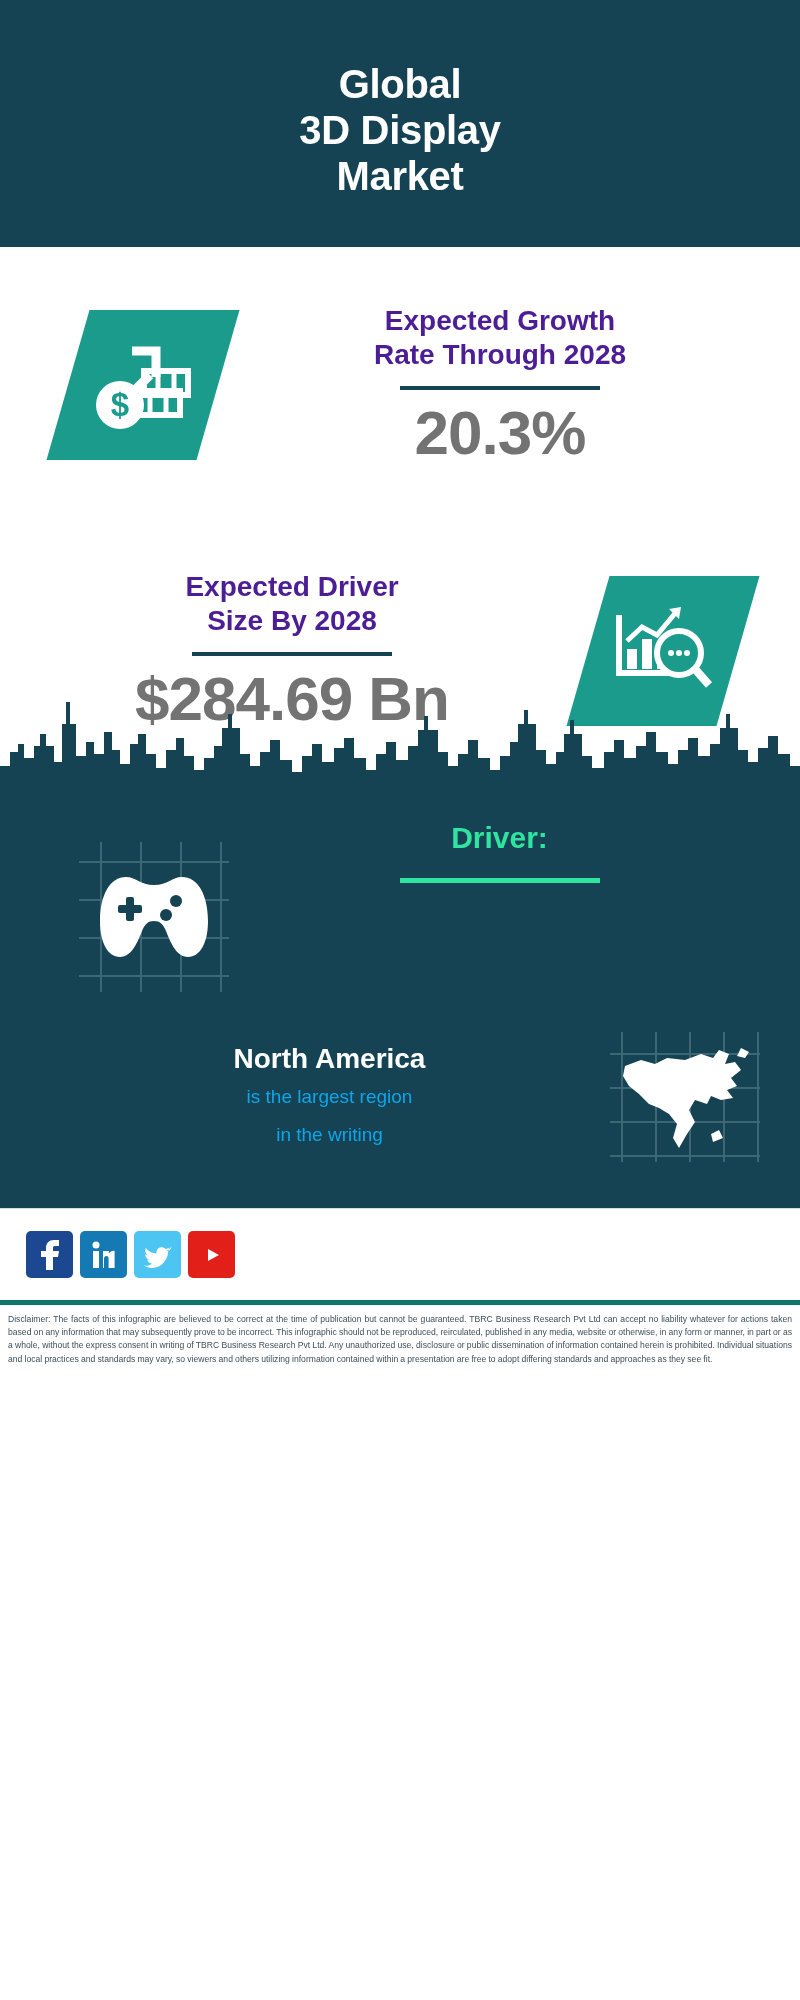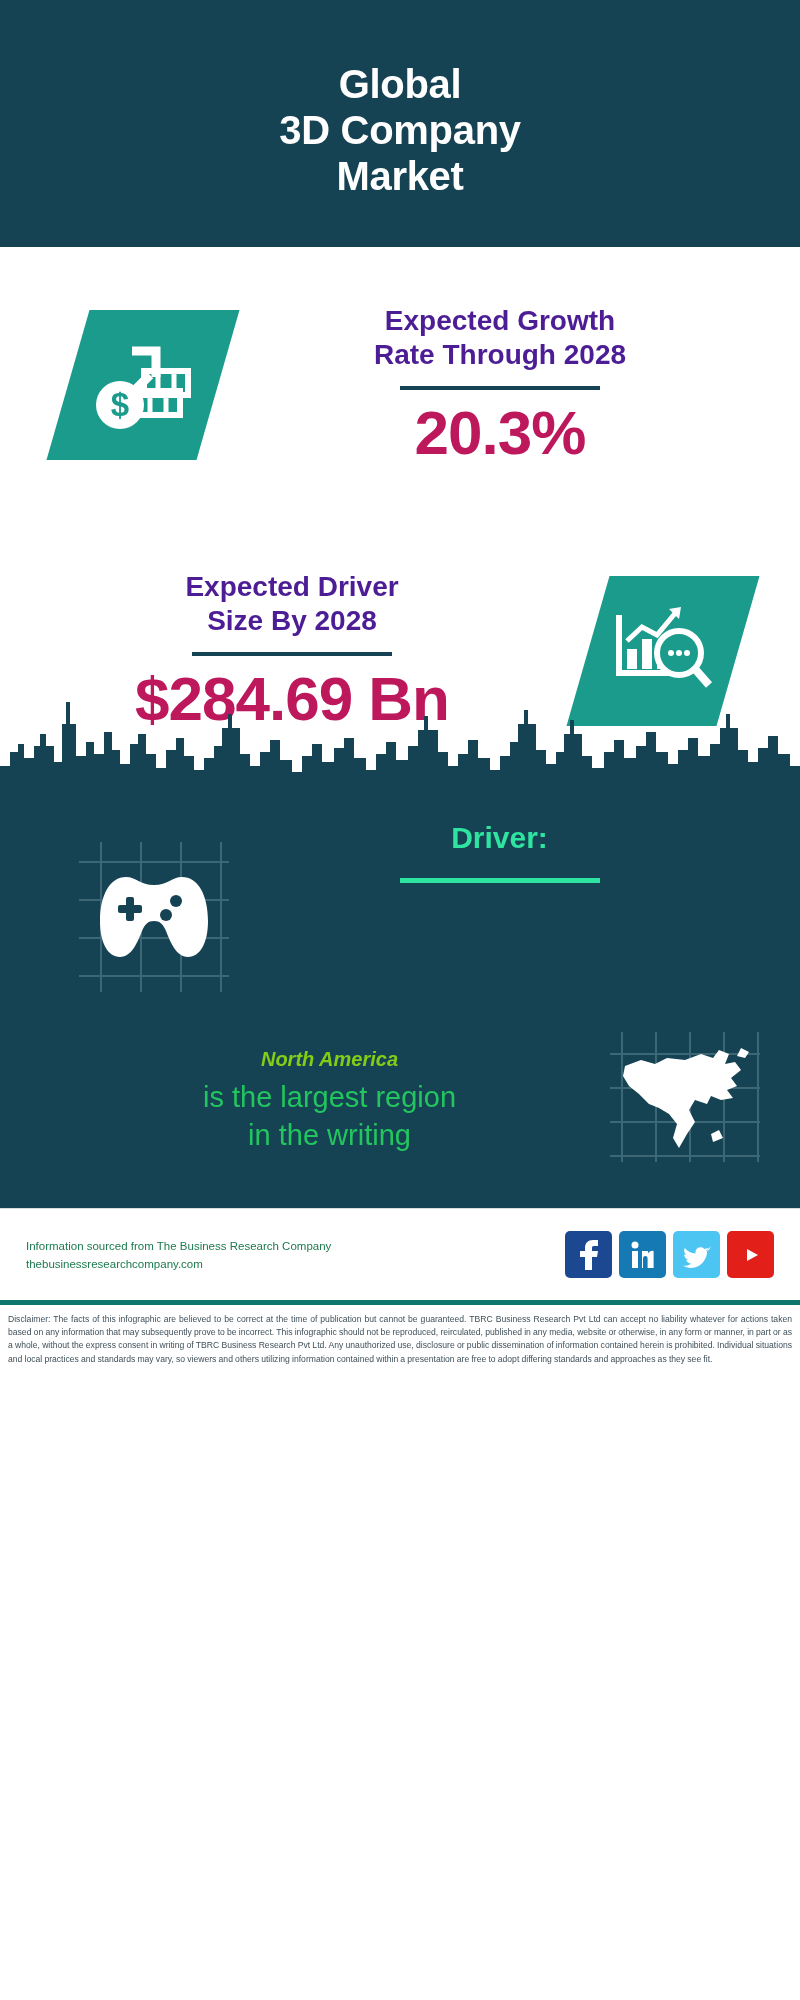--- a/index.html
+++ b/index.html
@@ -43,21 +43,21 @@
   .stat1 .txt {
     flex:1; display:flex; flex-direction:column;
     align-items:center; padding-right:30px; margin-left:12px;
   }
   .lbl {
     color:#4c1d95; font-weight:bold; font-size:28px;
     line-height:34px; text-align:center; white-space:nowrap;
   }
   .rule-dark { width:200px; height:4px; background:#164353; margin:14px 0 10px; }
   .big-teal {
-    color:#be185d; font-weight:bold; font-size:62px;
+    color:#737373; font-weight:bold; font-size:62px;
     line-height:66px; letter-spacing:-1px;
   }
 
   
   .stat2 {
     height:258px; display:flex; align-items:center;
   }
   .stat2 .txt {
     flex:1; display:flex; flex-direction:column;
     align-items:center; margin-left:-4px;
@@ -91,22 +91,22 @@
     color:#ffffff; font-weight:bold; font-size:23px;
     line-height:33px; text-align:center; margin-top:12px;
   }
   .rule-mint { width:200px; height:5px; background:#2fe3a0; margin:22px auto 0; }
 
   .region {
     display:flex; align-items:center;
     padding:40px 40px 46px 55px;
   }
   .region .body { flex:1; text-align:center; }
-  .region .r1 { color:#84cc16; font-weight:bold; font-size:20px; line-height:38px;font-style:italic; }
-  .region .r2 { color:#22c55e; font-size:29px; line-height:38px; }
+  .region .r1 { color:#ffffff; font-weight:bold; font-size:28px; line-height:38px; }
+  .region .r2 { color:#0ea5e9; font-size:19px; line-height:38px; }
   .region .mapbox { position:relative; width:150px; height:130px; flex:none; margin-left:6px; }
 
   
   .footer {
     background:#ffffff; height:92px;
     display:flex; align-items:center; padding:0 26px;
     border-top:1px solid #d8dde0;
   }
   .src { color:#1d7a4f; font-size:11.5px; line-height:18px; flex:1; }
   .socials { display:flex; gap:7px; align-items:center; }
@@ -122,21 +122,21 @@
     text-align:justify; word-spacing:-0.2px;
   }
 </style>
 </head>
 <body>
 
 <div class="page">
 
   <div class="header">
     <div class="t">Global</div>
-    <div class="t">3D Company</div>
+    <div class="t">3D Display</div>
     <div class="t">Market</div>
   </div>
 
   <div class="stat1">
     <div class="para pbox">
       <span class="ico">
         <svg width="110" height="100" viewBox="0 0 110 100">
 
           <path d="M22 82 L62 42" stroke="#fff" stroke-width="9" fill="none"></path>
           <path d="M44 18 L68 18 L68 44" stroke="#fff" stroke-width="9" fill="none" stroke-linejoin="miter"></path>
@@ -249,24 +249,20 @@
             <path fill="#ffffff" d="M10 28 L26 22 L40 26 L52 20 L70 22 L86 16 L98 20 L104 12 L114 16 L110 26 L120 24 L126 32 L116 40 L122 48 L112 52 L118 60 L106 62 L96 58 L92 66 L80 62 L74 72 L80 84 L72 96 L64 110 L58 100 L62 86 L54 76 L44 70 L34 66 L24 56 L14 48 L8 38 Z"></path>
             <path fill="#ffffff" d="M126 10 L134 14 L130 20 L122 18 Z"></path>
             <path fill="#ffffff" d="M96 96 L104 92 L108 100 L98 104 Z"></path>
           </svg>
         </div>
       </div>
     </div>
   </div>
 
   <div class="footer">
-    <div class="src">
-      <div>Information sourced from The Business Research Company</div>
-      <div>thebusinessresearchcompany.com</div>
-    </div>
     <div class="socials">
       <a class="sq fb">
         <svg width="22" height="30" viewBox="0 0 22 30">
             <path fill="#fff" d="M14 30 V17 h5 l1-6 h-6 V8 c0-2 1-2 3-2 h3 V0 h-5 C10 0 7 3 7 8 v3 H2 v6 h5 v13 Z"></path>
           </svg>
       </a>
       <a class="sq li">
         <svg width="26" height="28" viewBox="0 0 26 28">
             <rect x="2" y="10" width="6" height="17" fill="#fff"></rect>
             <circle cx="5" cy="4" r="3.5" fill="#fff"></circle>

